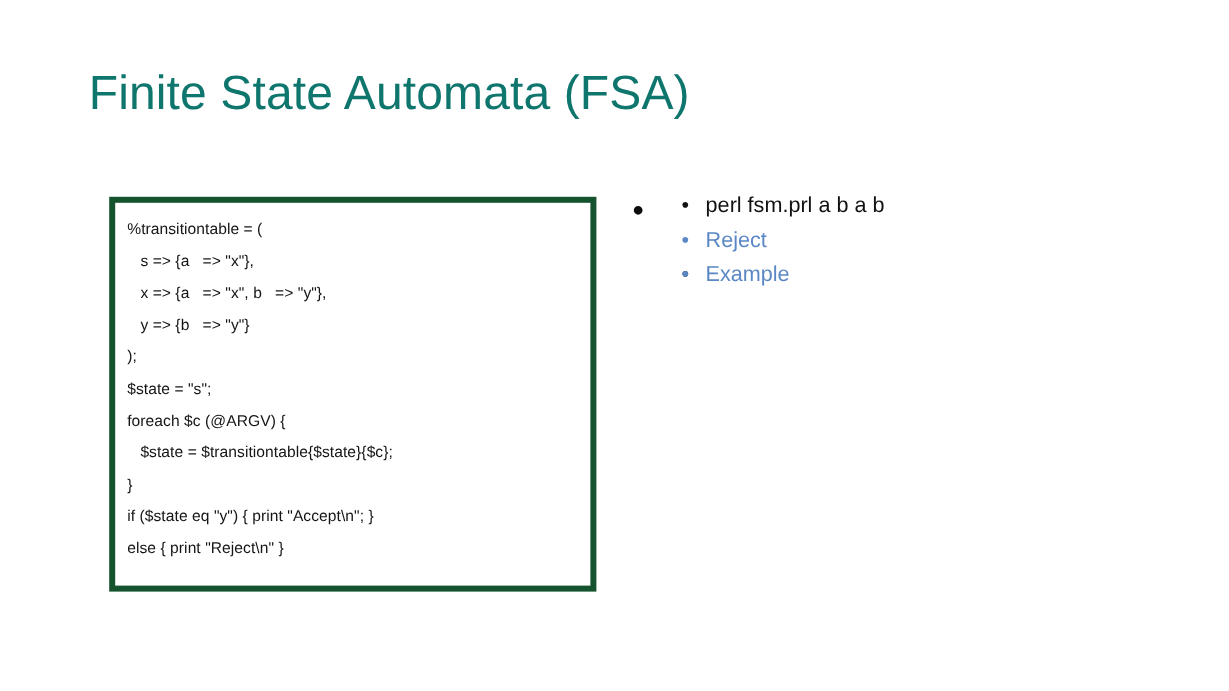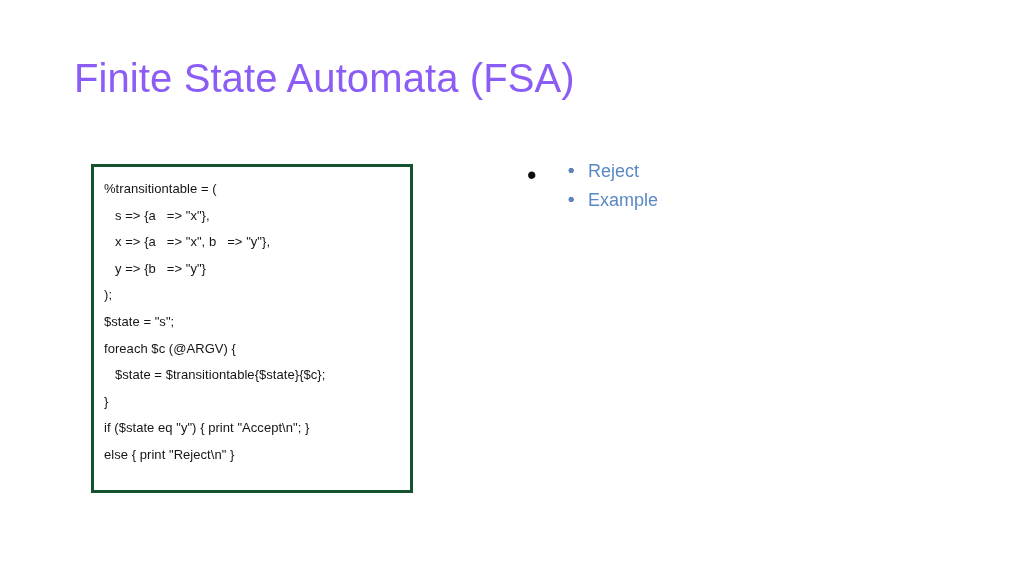--- a/index.html
+++ b/index.html
@@ -24,33 +24,33 @@
   
   .slide-title {
     position: absolute;
     left: 74px;
     top: 55px;
     width: 880px;
     font-size: 40px;
     font-weight: 400;
     line-height: 1.18;
     letter-spacing: 0.1px;
-    color: #8b5cf6;
+    color: #0f766e;
     white-space: nowrap;
   }
 
   
   .code-box {
     position: absolute;
     left: 91px;
     top: 164px;
-    width: 322px;
+    width: 406px;
     height: 329px;
     box-sizing: border-box;
-    border: 3px solid #14532d;
+    border: 5px solid #14532d;
     background: #ffffff;
     padding: 9px 10px 10px 10px;
   }
   .code-line {
     font-family: "Liberation Sans", sans-serif;
     font-size: 13px;
     line-height: 26.6px;
     color: #151515;
     white-space: pre;
     letter-spacing: 0.05px;
@@ -122,20 +122,21 @@
   </div>
 
   <div class="bullets">
 
     <div class="b1">
       <span class="marker">•</span>
     </div>
 
     <div class="b2">
       <span class="marker">•</span>
+      <span>perl fsm.prl a b a b</span>
     </div>
 
     <div class="b2 result">
       <span class="marker">•</span>
       <span>Reject</span>
     </div>
 
     <div class="b2">
       <span class="marker">•</span>
     </div>

